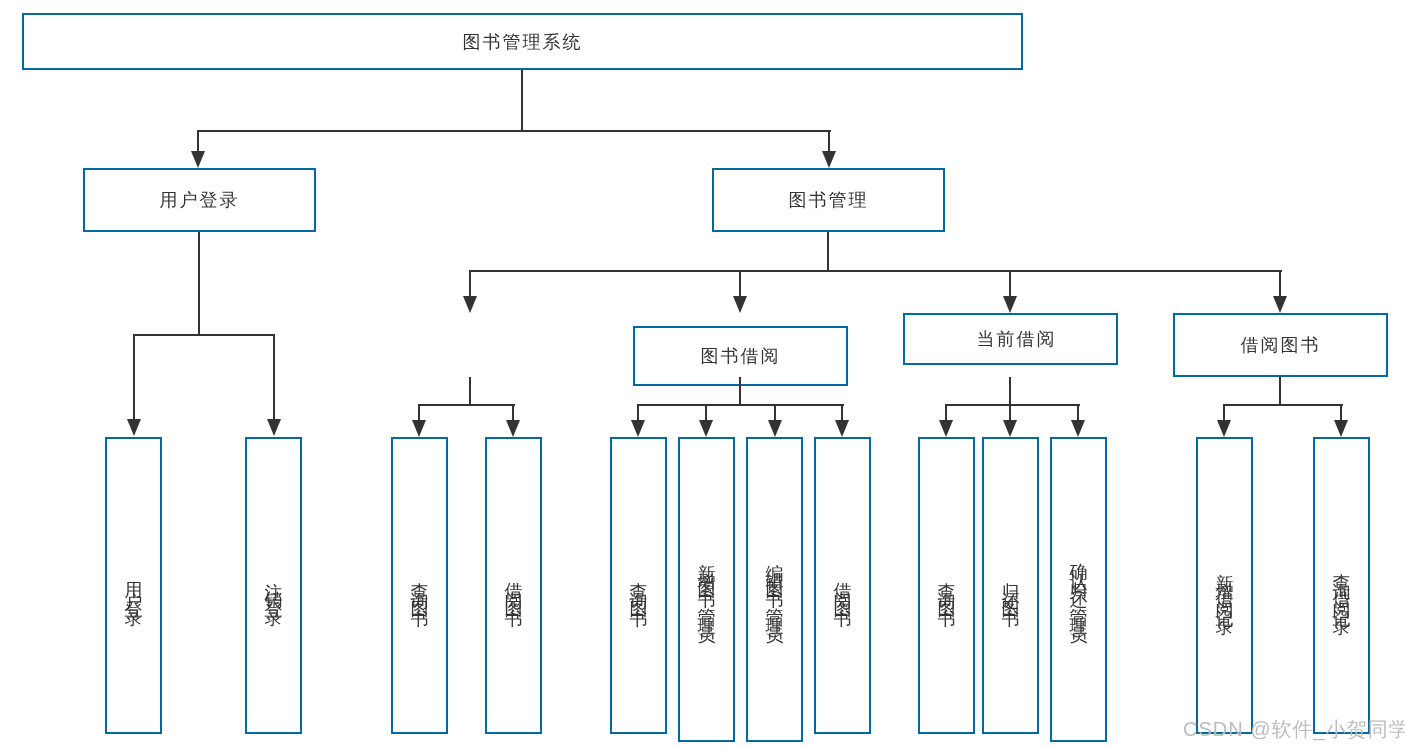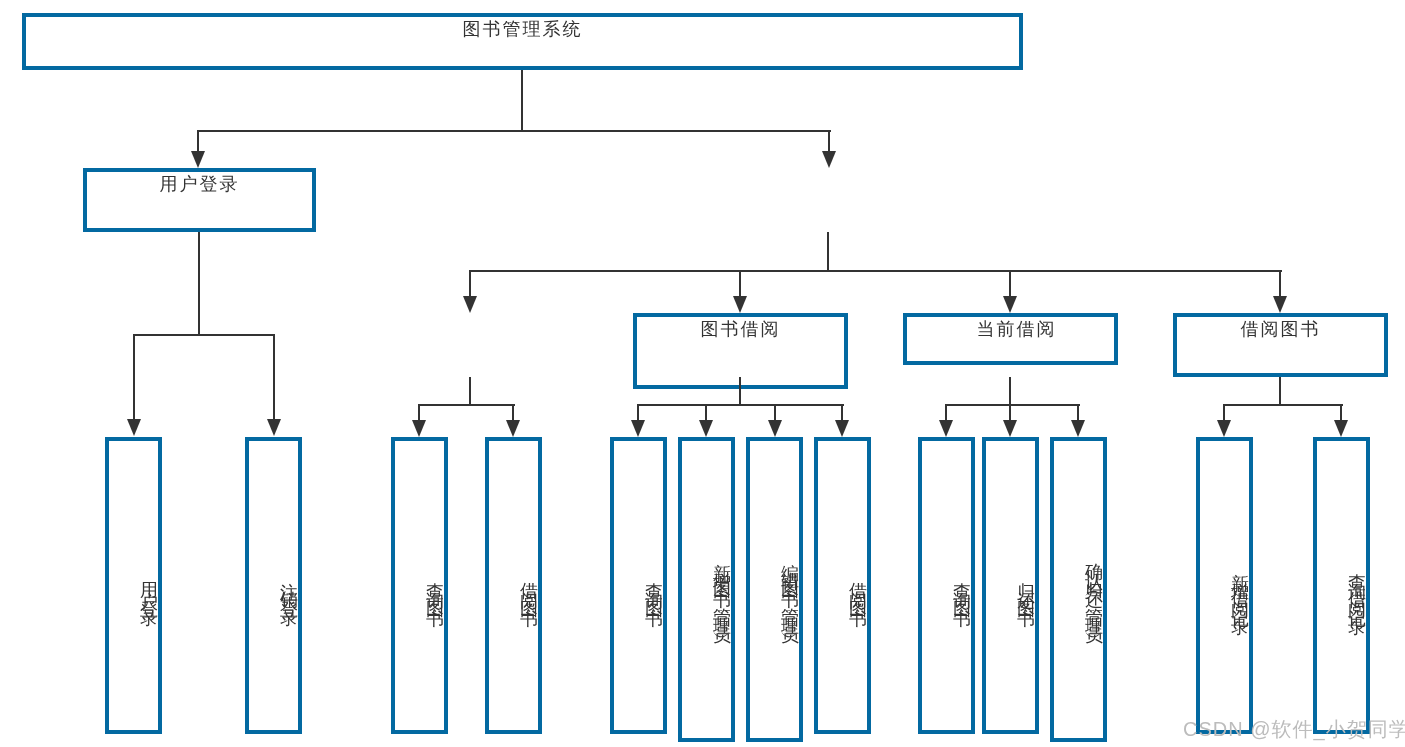--- a/index.html
+++ b/index.html
@@ -7,24 +7,25 @@
     position: relative;
     width: 1405px;
     height: 747px;
     background: #ffffff;
     font-family: "Liberation Sans", sans-serif;
     overflow: hidden;
   }
   .box {
     position: absolute;
     box-sizing: border-box;
-    border: 4px solid #0369a1;
+    border: 2px solid #0369a1;
     background: #ffffff;
     color: #333333;
     display: flex;
+    align-items: center;
     justify-content: center;
     text-align: center;
   }
   .hbox {
     font-size: 18px;
     letter-spacing: 2px;
   }
   .root-box {
     font-size: 18px;
     letter-spacing: 2px;
@@ -71,40 +72,43 @@
   <div class="line" style="left:521px; top:70px; width:2px; height:62px;"></div>
   <div class="line" style="left:197px; top:130px; width:634px; height:2px;"></div>
   <div class="line" style="left:197px; top:130px; width:2px; height:22px;"></div>
   <div class="arrowhead" style="left:191px; top:151px;"></div>
   <div class="line" style="left:828px; top:130px; width:2px; height:22px;"></div>
   <div class="arrowhead" style="left:822px; top:151px;"></div>
 
   <div class="box hbox" style="left:83px; top:168px; width:233px; height:64px;">
     <span>用户登录</span>
   </div>
+  <div class="box hbox" style="left:712px; top:168px; width:233px; height:64px;">
+    <span>图书管理</span>
+  </div>
 
   <div class="line" style="left:198px; top:232px; width:2px; height:103px;"></div>
   <div class="line" style="left:133px; top:334px; width:142px; height:2px;"></div>
   <div class="line" style="left:133px; top:334px; width:2px; height:86px;"></div>
   <div class="arrowhead" style="left:127px; top:419px;"></div>
   <div class="line" style="left:273px; top:334px; width:2px; height:86px;"></div>
   <div class="arrowhead" style="left:267px; top:419px;"></div>
 
   <div class="line" style="left:827px; top:232px; width:2px; height:40px;"></div>
   <div class="line" style="left:469px; top:270px; width:813px; height:2px;"></div>
   <div class="line" style="left:469px; top:270px; width:2px; height:27px;"></div>
   <div class="arrowhead" style="left:463px; top:296px;"></div>
   <div class="line" style="left:739px; top:270px; width:2px; height:27px;"></div>
   <div class="arrowhead" style="left:733px; top:296px;"></div>
   <div class="line" style="left:1009px; top:270px; width:2px; height:27px;"></div>
   <div class="arrowhead" style="left:1003px; top:296px;"></div>
   <div class="line" style="left:1279px; top:270px; width:2px; height:27px;"></div>
   <div class="arrowhead" style="left:1273px; top:296px;"></div>
 
-  <div class="box hbox" style="left:633px; top:313px; width:215px; height:76px;">
+  <div class="box hbox" style="left:633px; top:326px; width:215px; height:60px;">
     <span>图书借阅</span>
   </div>
   <div class="box hbox" style="left:903px; top:313px; width:215px; height:52px;padding-left:12px;">
     <span>当前借阅</span>
   </div>
   <div class="box hbox" style="left:1173px; top:313px; width:215px; height:64px;">
     <span>借阅图书</span>
   </div>
 
   <div class="line" style="left:469px; top:377px; width:2px; height:29px;"></div>

